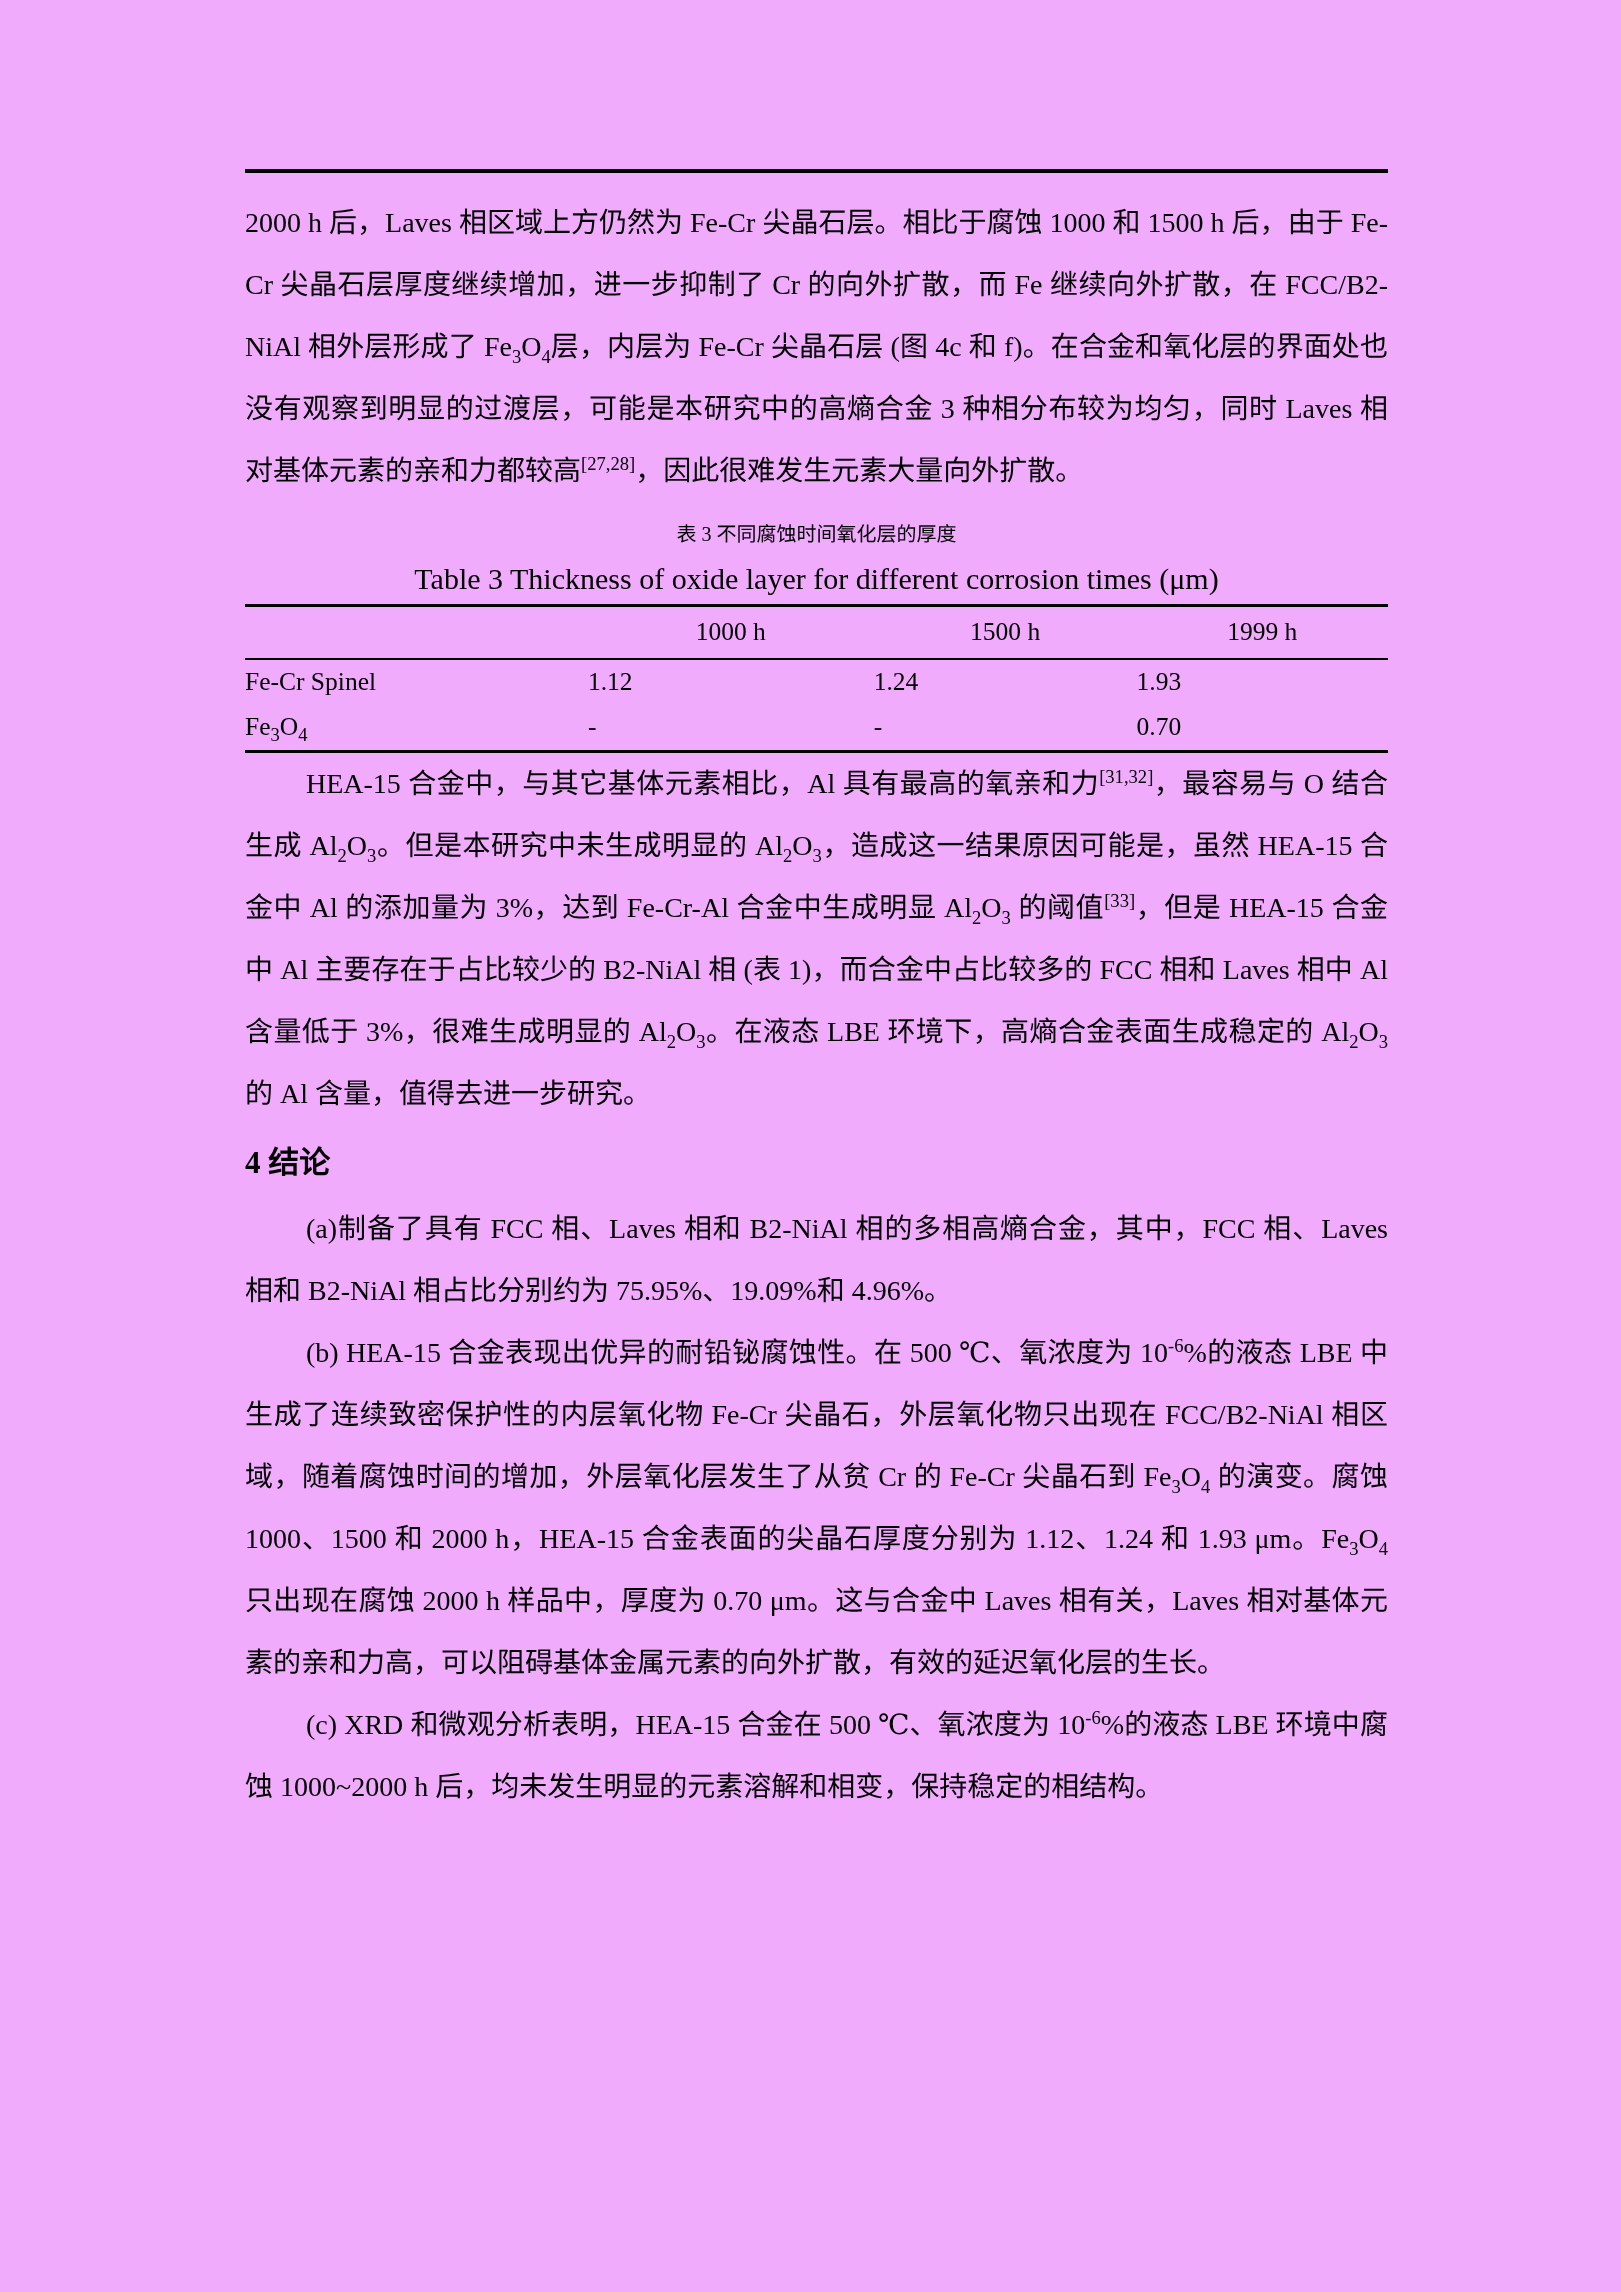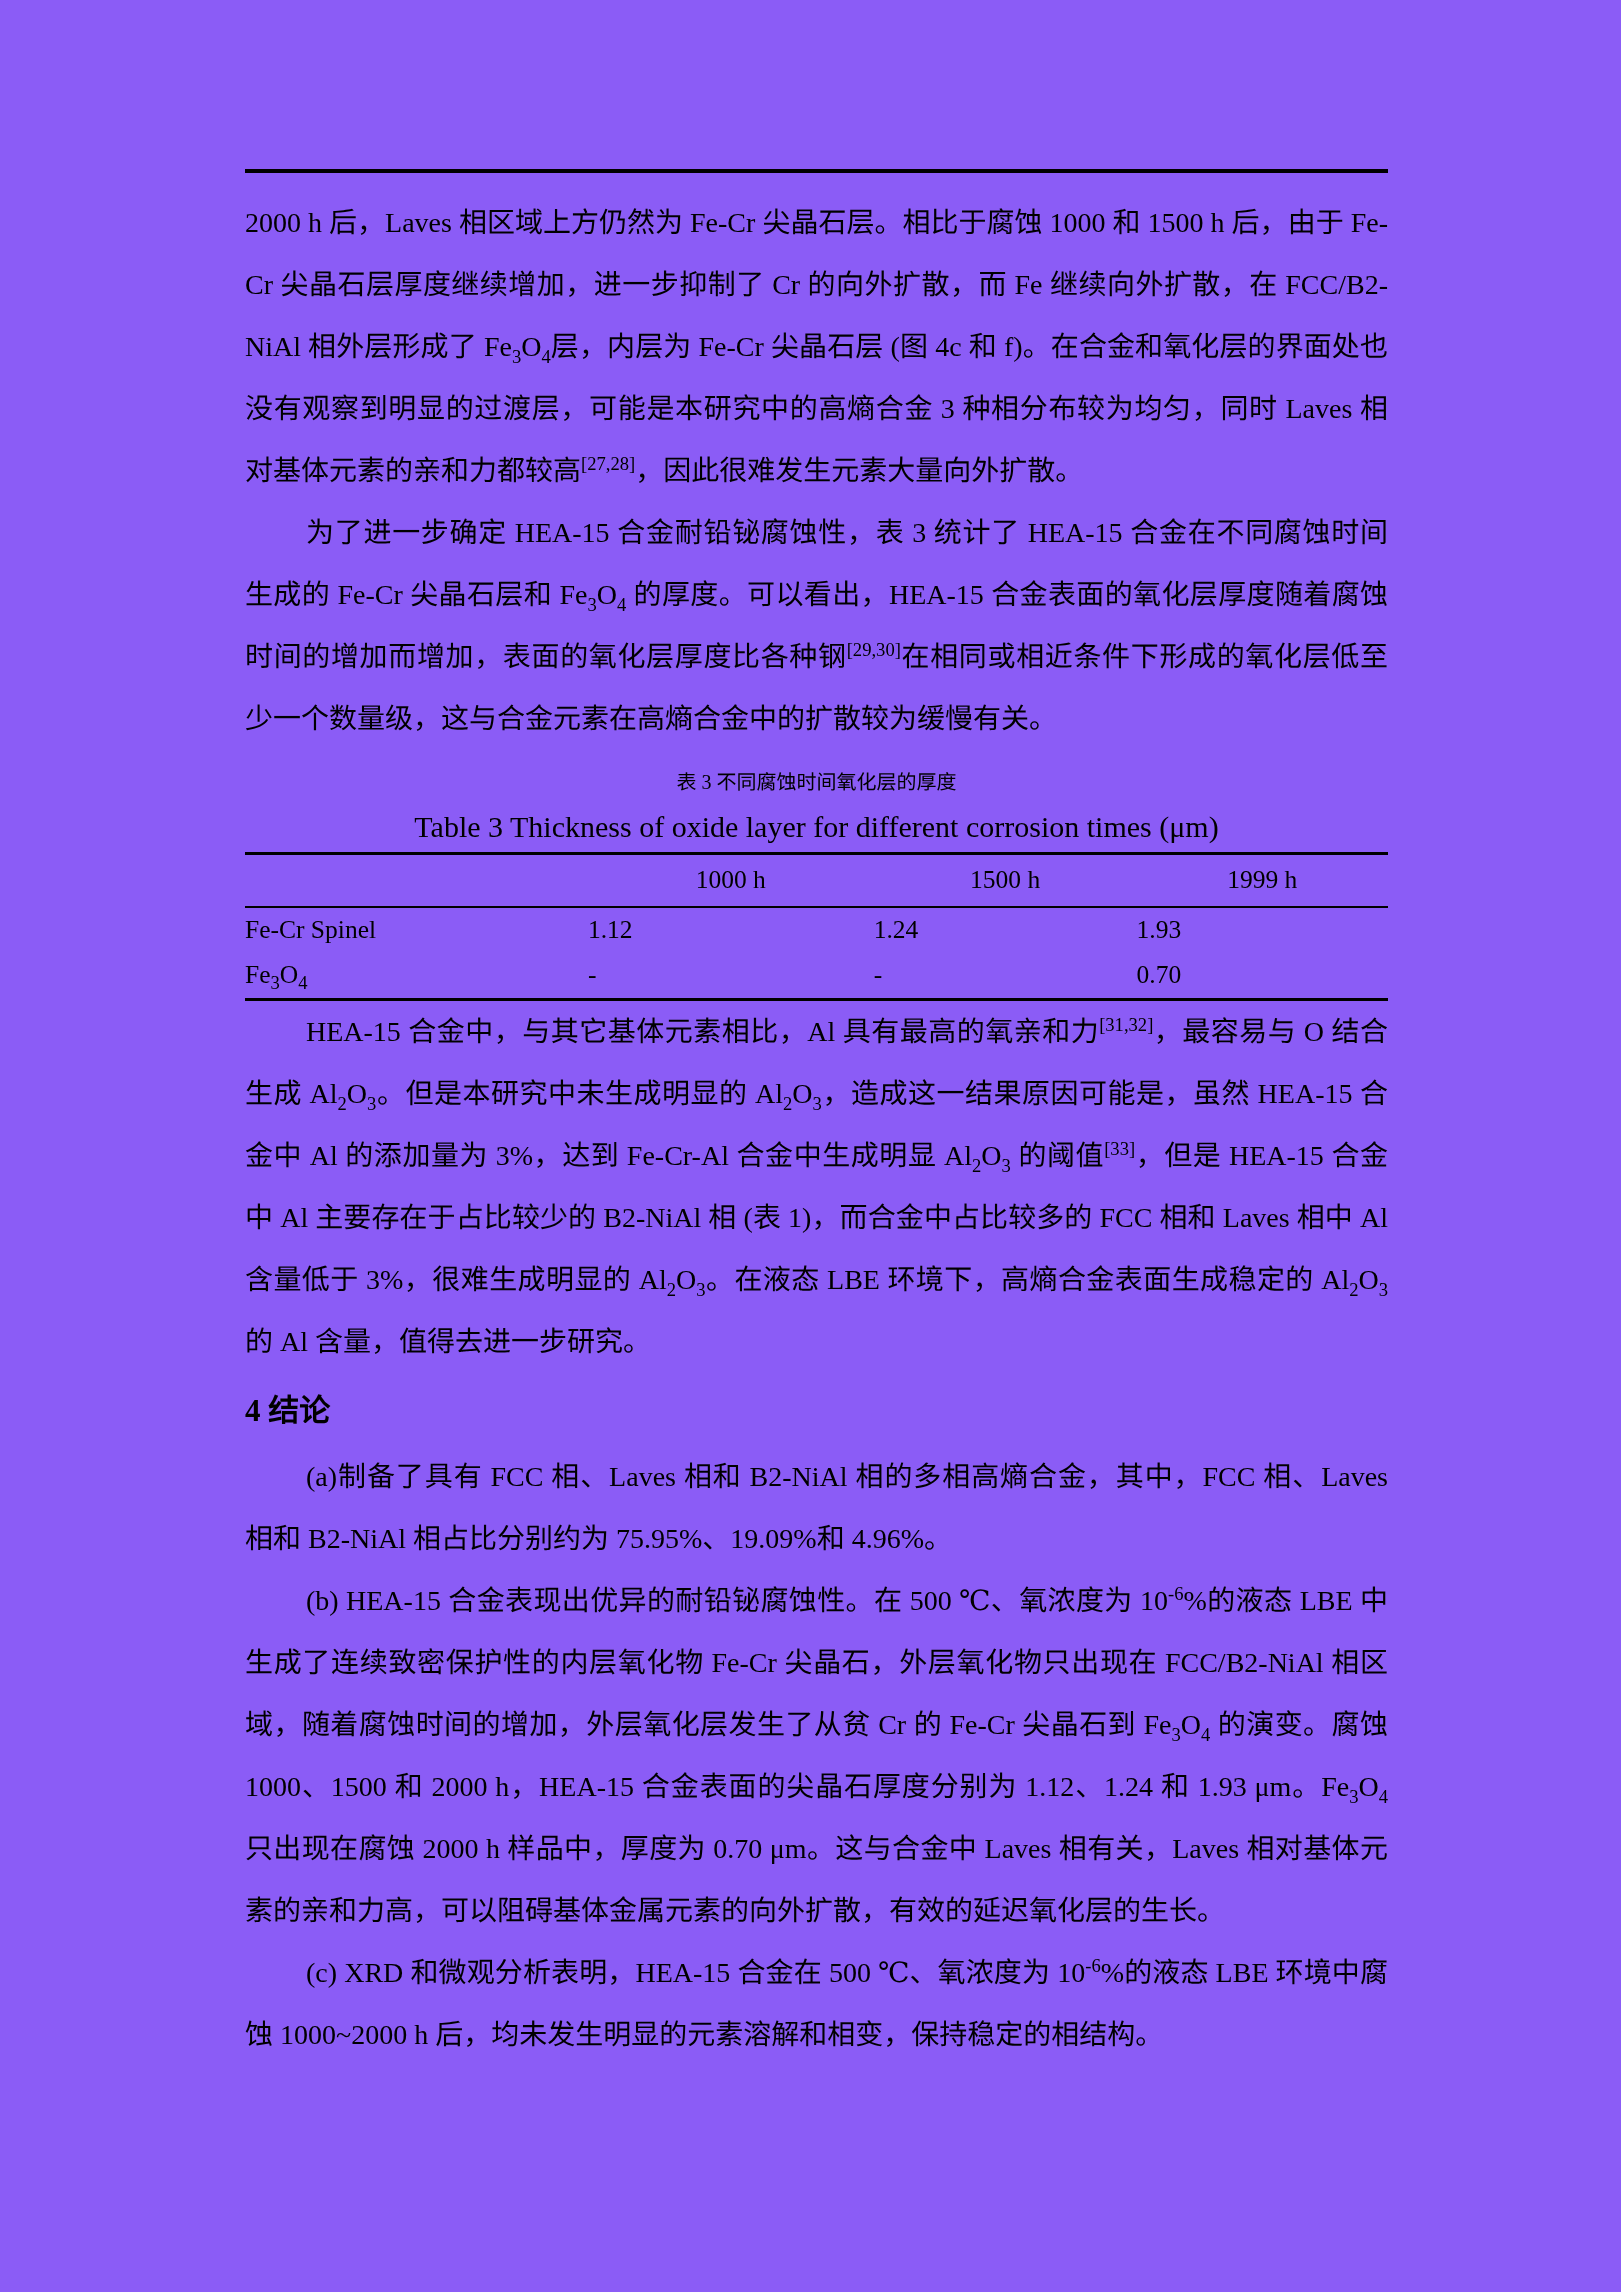--- a/index.html
+++ b/index.html
@@ -1,20 +1,20 @@
 <!DOCTYPE html>
 <html lang="zh-CN"><head>
 <meta charset="utf-8">
 <style>
   html, body { margin: 0; padding: 0; background: #ffffff; }
   .page {
     position: relative;
     width: 1621px;
     height: 2293px;
-    background: #8b5cf6;
+    background: #f0abfc;
     color: #000000;
     font-family: "Liberation Serif", "DejaVu Serif", serif;
     overflow: hidden;
   }
   .header-rule {
     position: absolute;
     left: 245px;
     top: 169px;
     width: 1143px;
     height: 3.9px;
@@ -72,21 +72,20 @@
 </style>
 </head>
 <body>
 
 <div class="page">
   <div class="header-rule"></div>
 
   <div class="content">
     <p class="para">2000 h 后，Laves 相区域上方仍然为 Fe-Cr 尖晶石层。相比于腐蚀 1000 和 1500 h 后，由于 Fe-Cr 尖晶石层厚度继续增加，进一步抑制了 Cr 的向外扩散，而 Fe 继续向外扩散，在 FCC/B2-NiAl 相外层形成了 Fe<sub>3</sub>O<sub>4</sub>层，内层为 Fe-Cr 尖晶石层 (图 4c 和 f)。在合金和氧化层的界面处也没有观察到明显的过渡层，可能是本研究中的高熵合金 3 种相分布较为均匀，同时 Laves 相对基体元素的亲和力都较高<sup>[27,28]</sup>，因此很难发生元素大量向外扩散。</p>
 
-    <p class="para indent">为了进一步确定 HEA-15 合金耐铅铋腐蚀性，表 3 统计了 HEA-15 合金在不同腐蚀时间生成的 Fe-Cr 尖晶石层和 Fe<sub>3</sub>O<sub>4</sub> 的厚度。可以看出，HEA-15 合金表面的氧化层厚度随着腐蚀时间的增加而增加，表面的氧化层厚度比各种钢<sup>[29,30]</sup>在相同或相近条件下形成的氧化层低至少一个数量级，这与合金元素在高熵合金中的扩散较为缓慢有关。</p>
 
     <div class="caption-cn">表 3 不同腐蚀时间氧化层的厚度</div>
     <div class="caption-en">Table 3 Thickness of oxide layer for different corrosion times (μm)</div>
 
     <table class="three-line">
       <colgroup>
         <col style="width:30%">
         <col style="width:25%">
         <col style="width:23%">
         <col style="width:22%">

